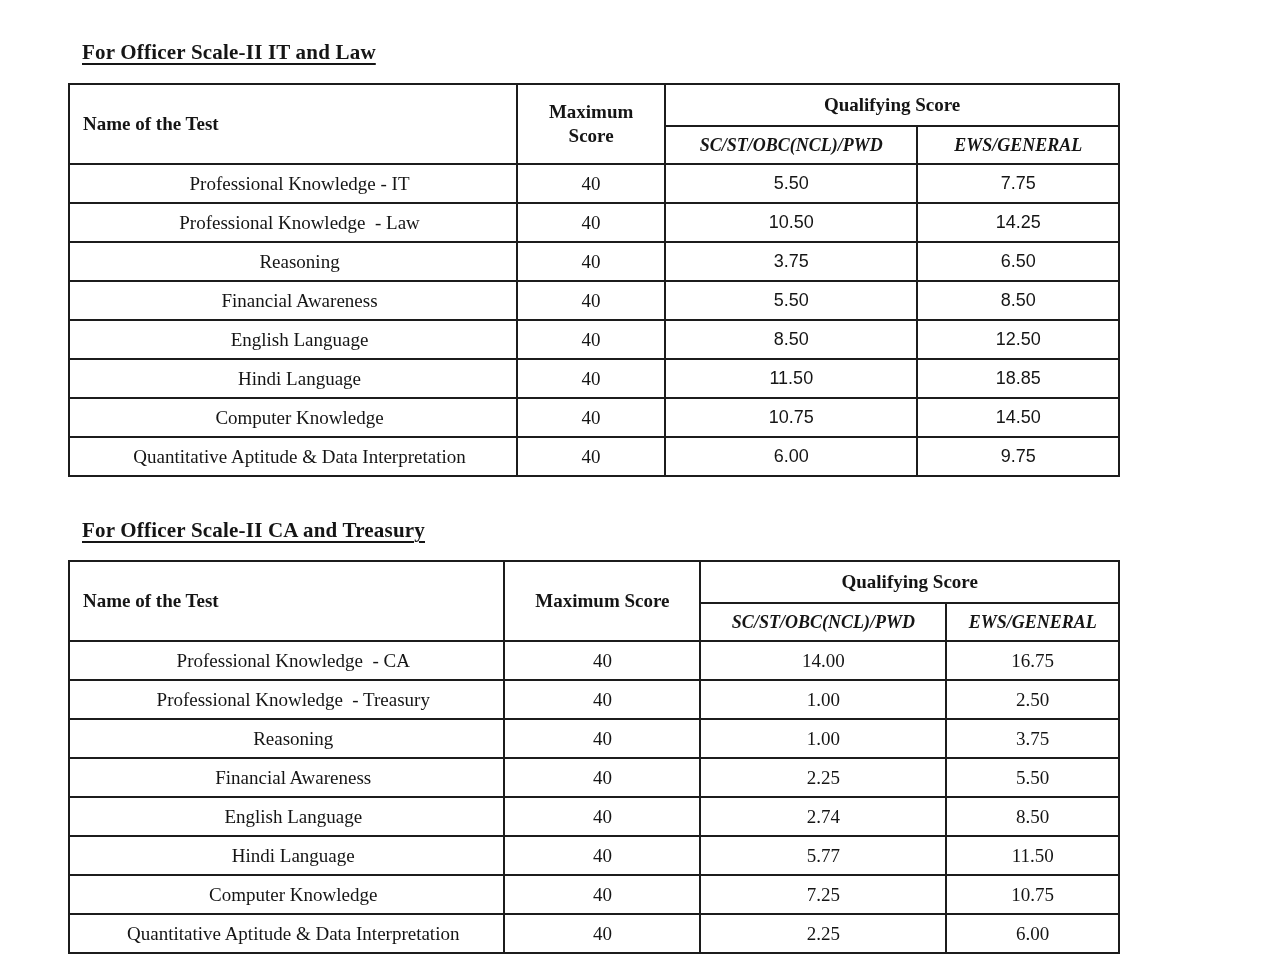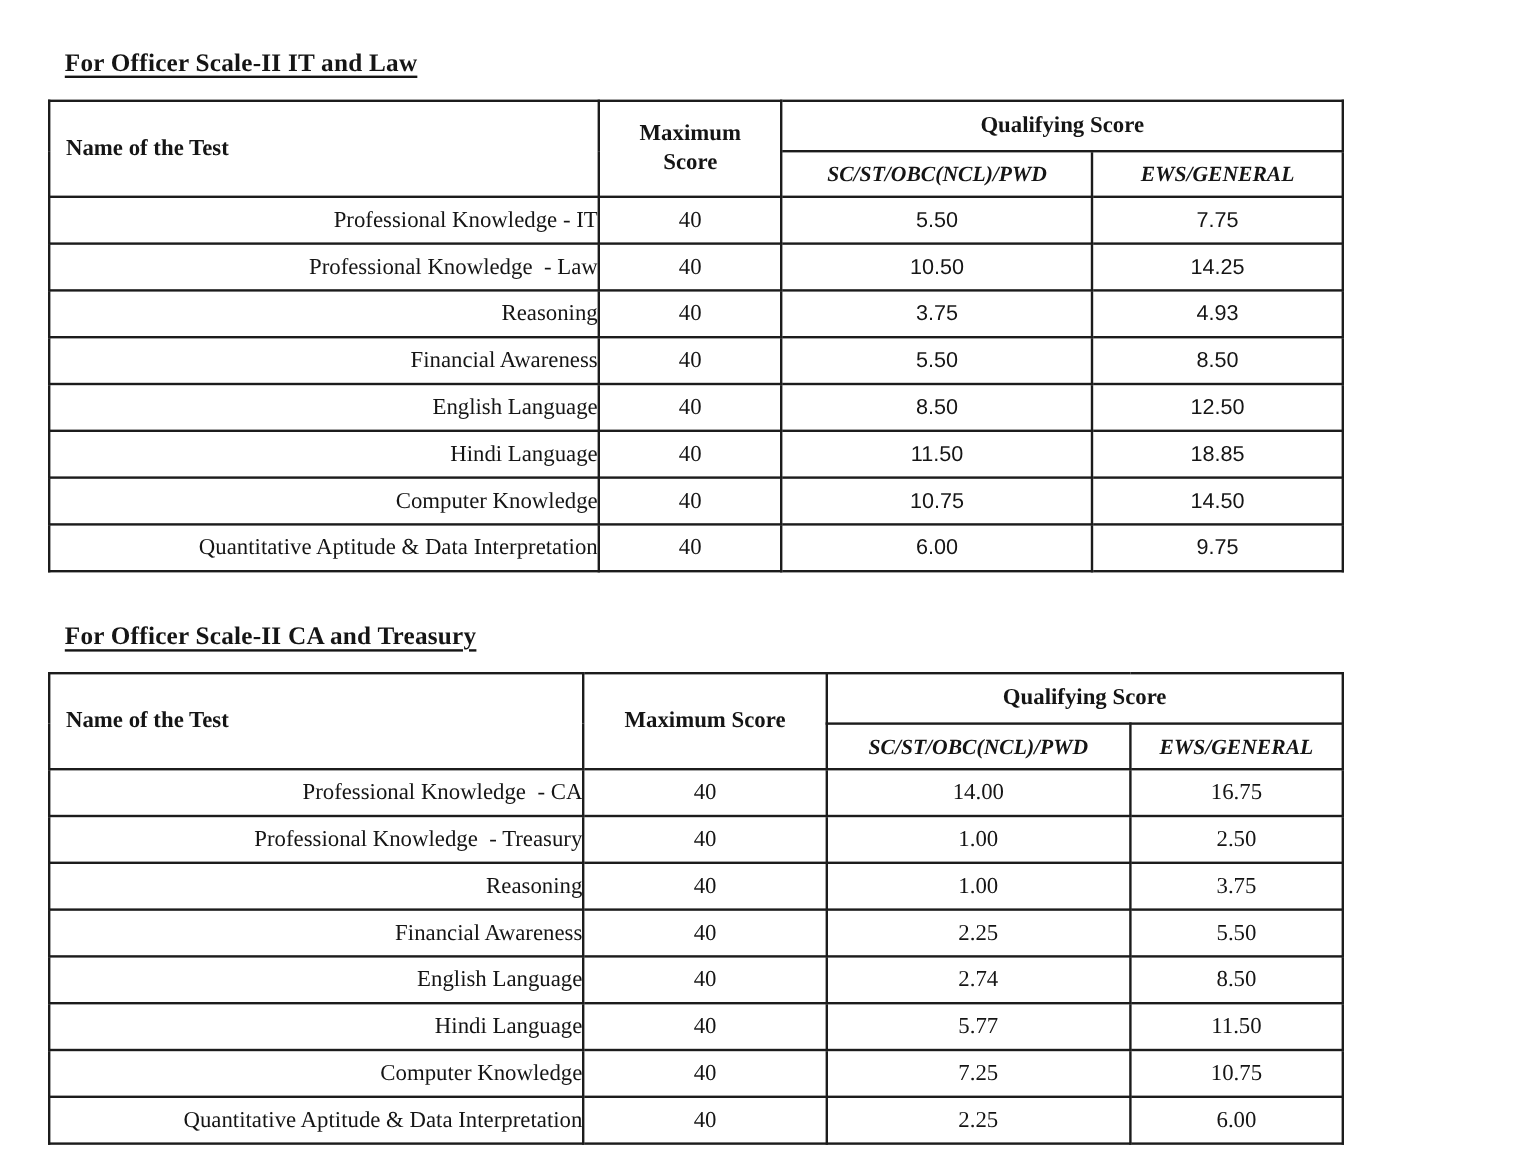--- a/index.html
+++ b/index.html
@@ -9,21 +9,21 @@
     width: 1282px;
     height: 962px;
     font-family: "Liberation Serif", serif;
     color: #151515;
     -webkit-font-smoothing: antialiased;
   }
   .page {
     width: 1120px;
     height: 962px;
     box-sizing: border-box;
-    padding: 40px 0 0 40px;
+    padding: 40px 0 0 68px;
     overflow: hidden;
   }
   .section-heading {
     margin: 0 0 0 14px;
     font-size: 21px;
     font-weight: bold;
     line-height: 25px;
     text-decoration: underline;
     text-decoration-thickness: 2px;
     text-underline-offset: 4px;
@@ -61,21 +61,21 @@
     width: 104px;
     white-space: normal;
     line-height: 24px;
   }
   table.scores td {
     height: 37px;
     font-size: 19px;
     text-align: center;
   }
   table.scores td.name {
-    text-align: right;
+    text-align: center;
     padding-left: 13px;
   }
   
   table.t1 td.sc, table.t1 td.ews {
     font-family: "Liberation Sans", sans-serif;
     font-size: 18px;
   }
   table.t2 { margin-top: 17px; }
 </style>
 </head>
@@ -118,21 +118,21 @@
           <td class="name">Professional Knowledge &nbsp;- Law</td>
           <td class="max">40</td>
           <td class="sc">10.50</td>
           <td class="ews">14.25</td>
         </tr>
 
         <tr>
           <td class="name">Reasoning</td>
           <td class="max">40</td>
           <td class="sc">3.75</td>
-          <td class="ews">4.93</td>
+          <td class="ews">6.50</td>
         </tr>
 
         <tr>
           <td class="name">Financial Awareness</td>
           <td class="max">40</td>
           <td class="sc">5.50</td>
           <td class="ews">8.50</td>
         </tr>
 
         <tr>

